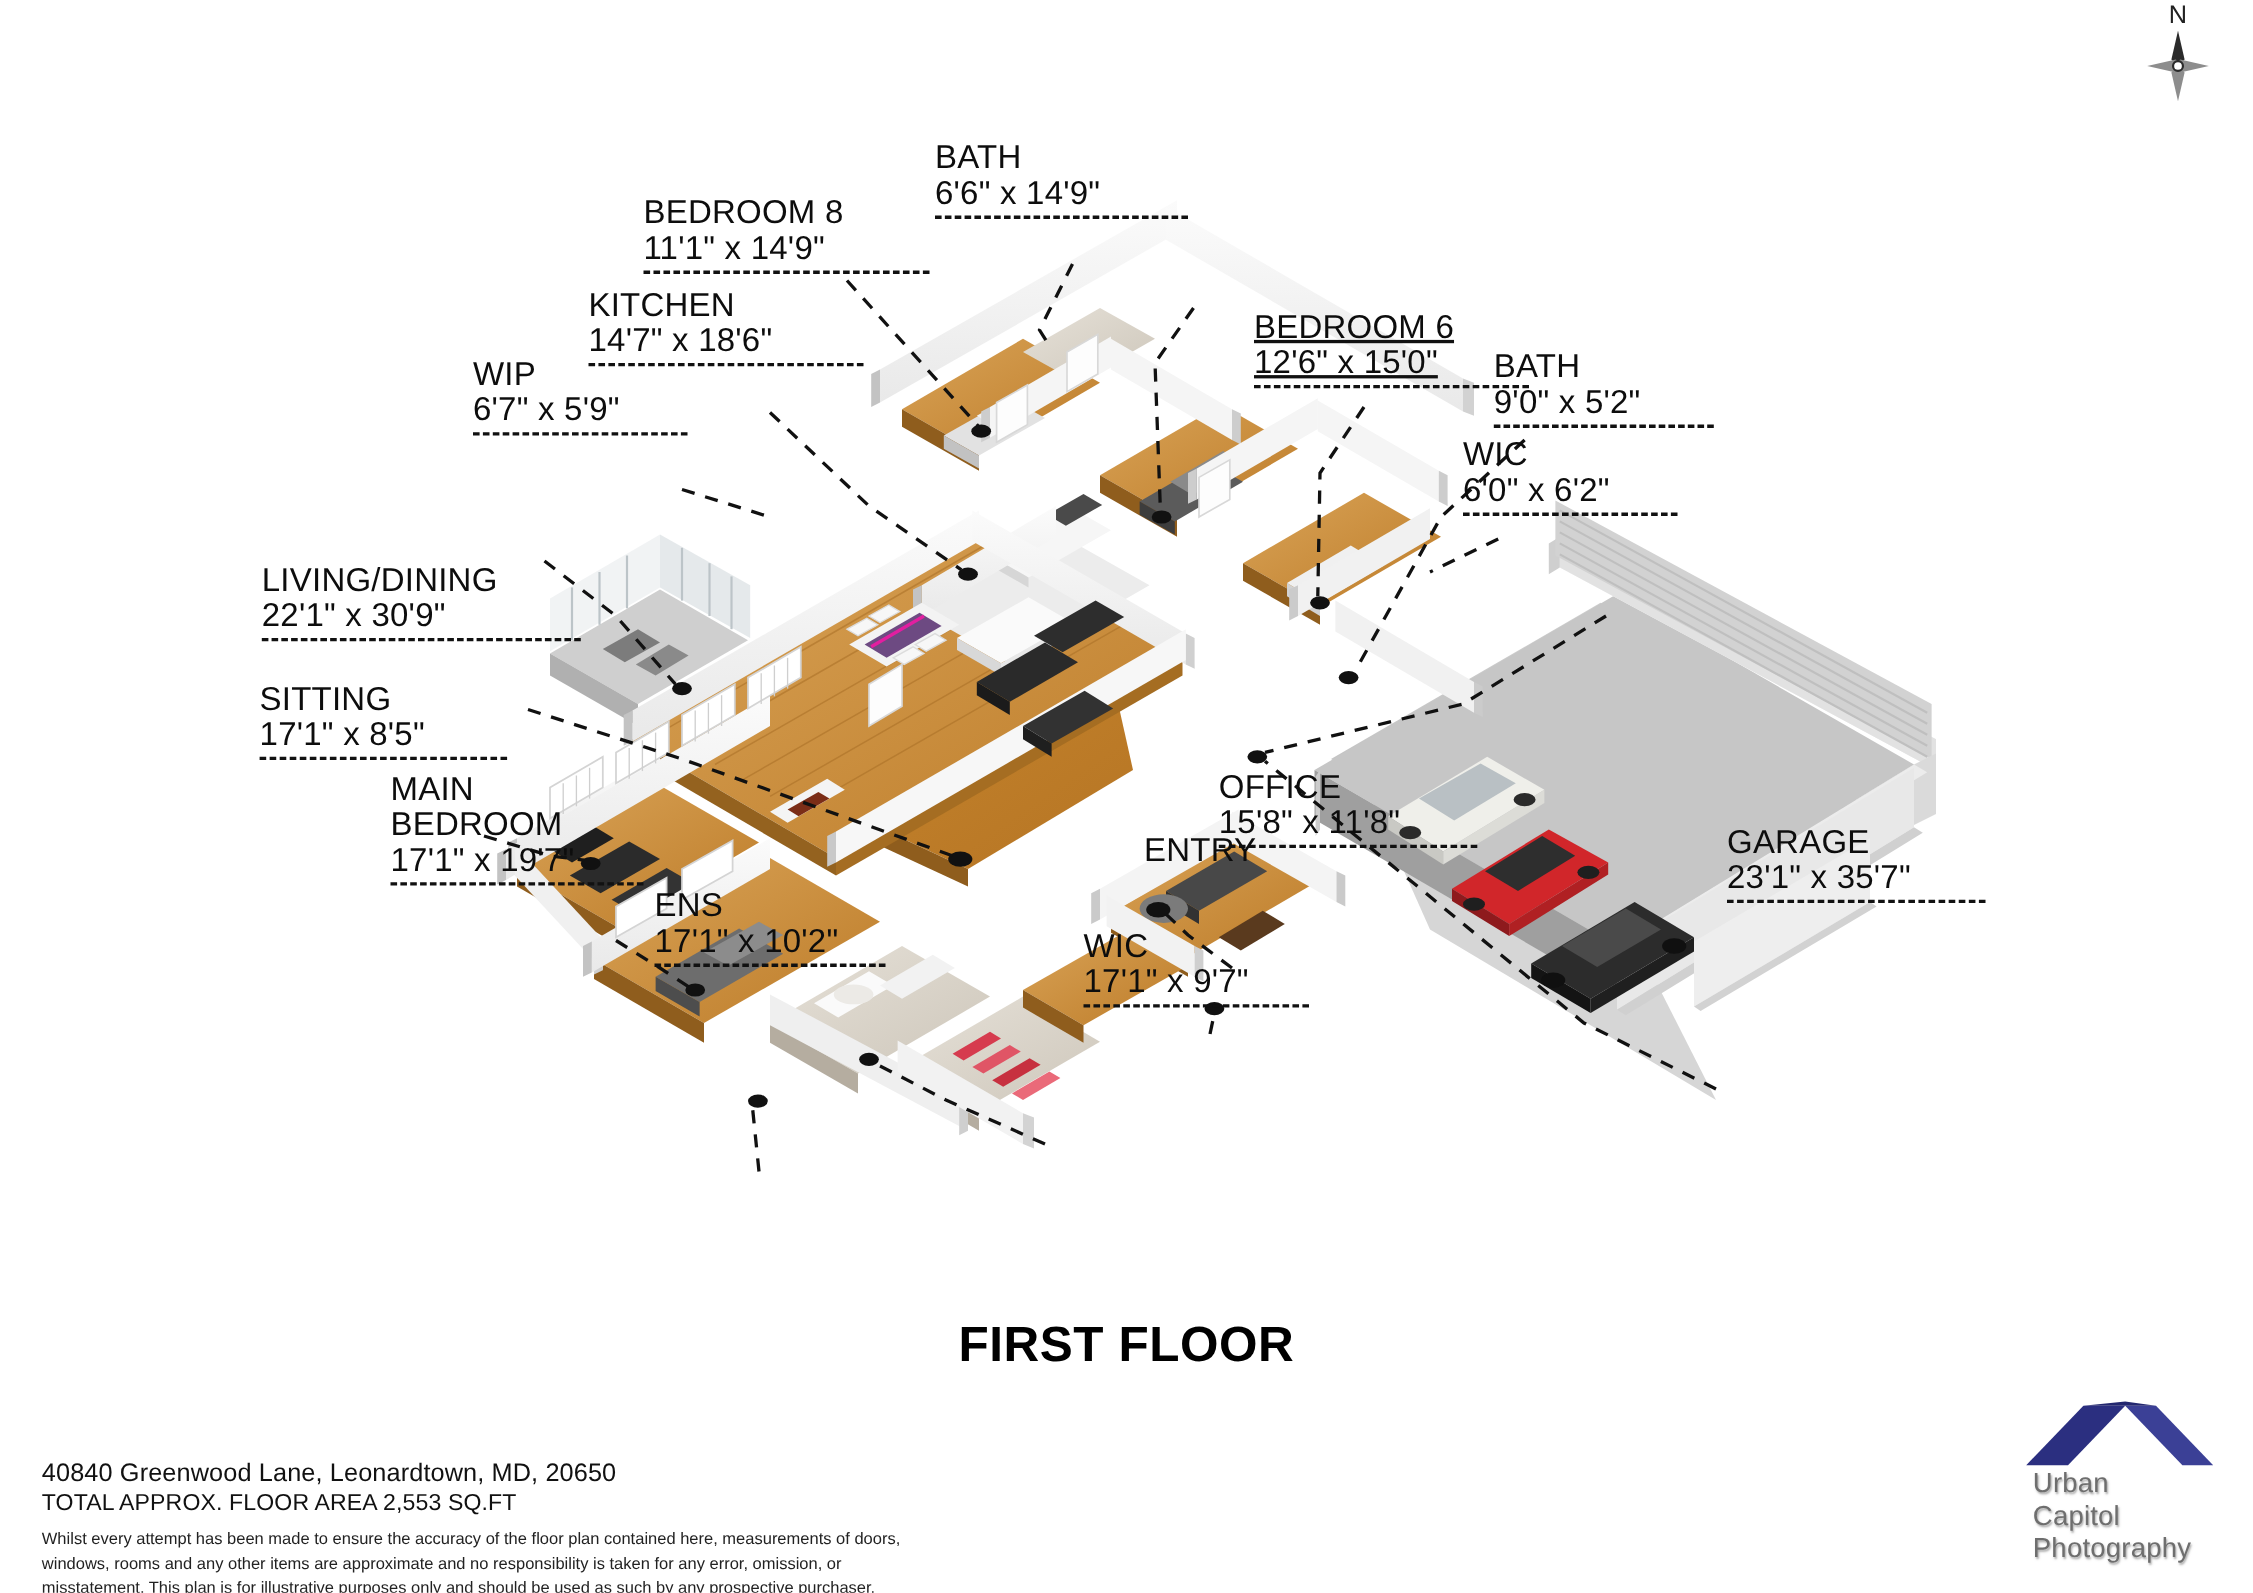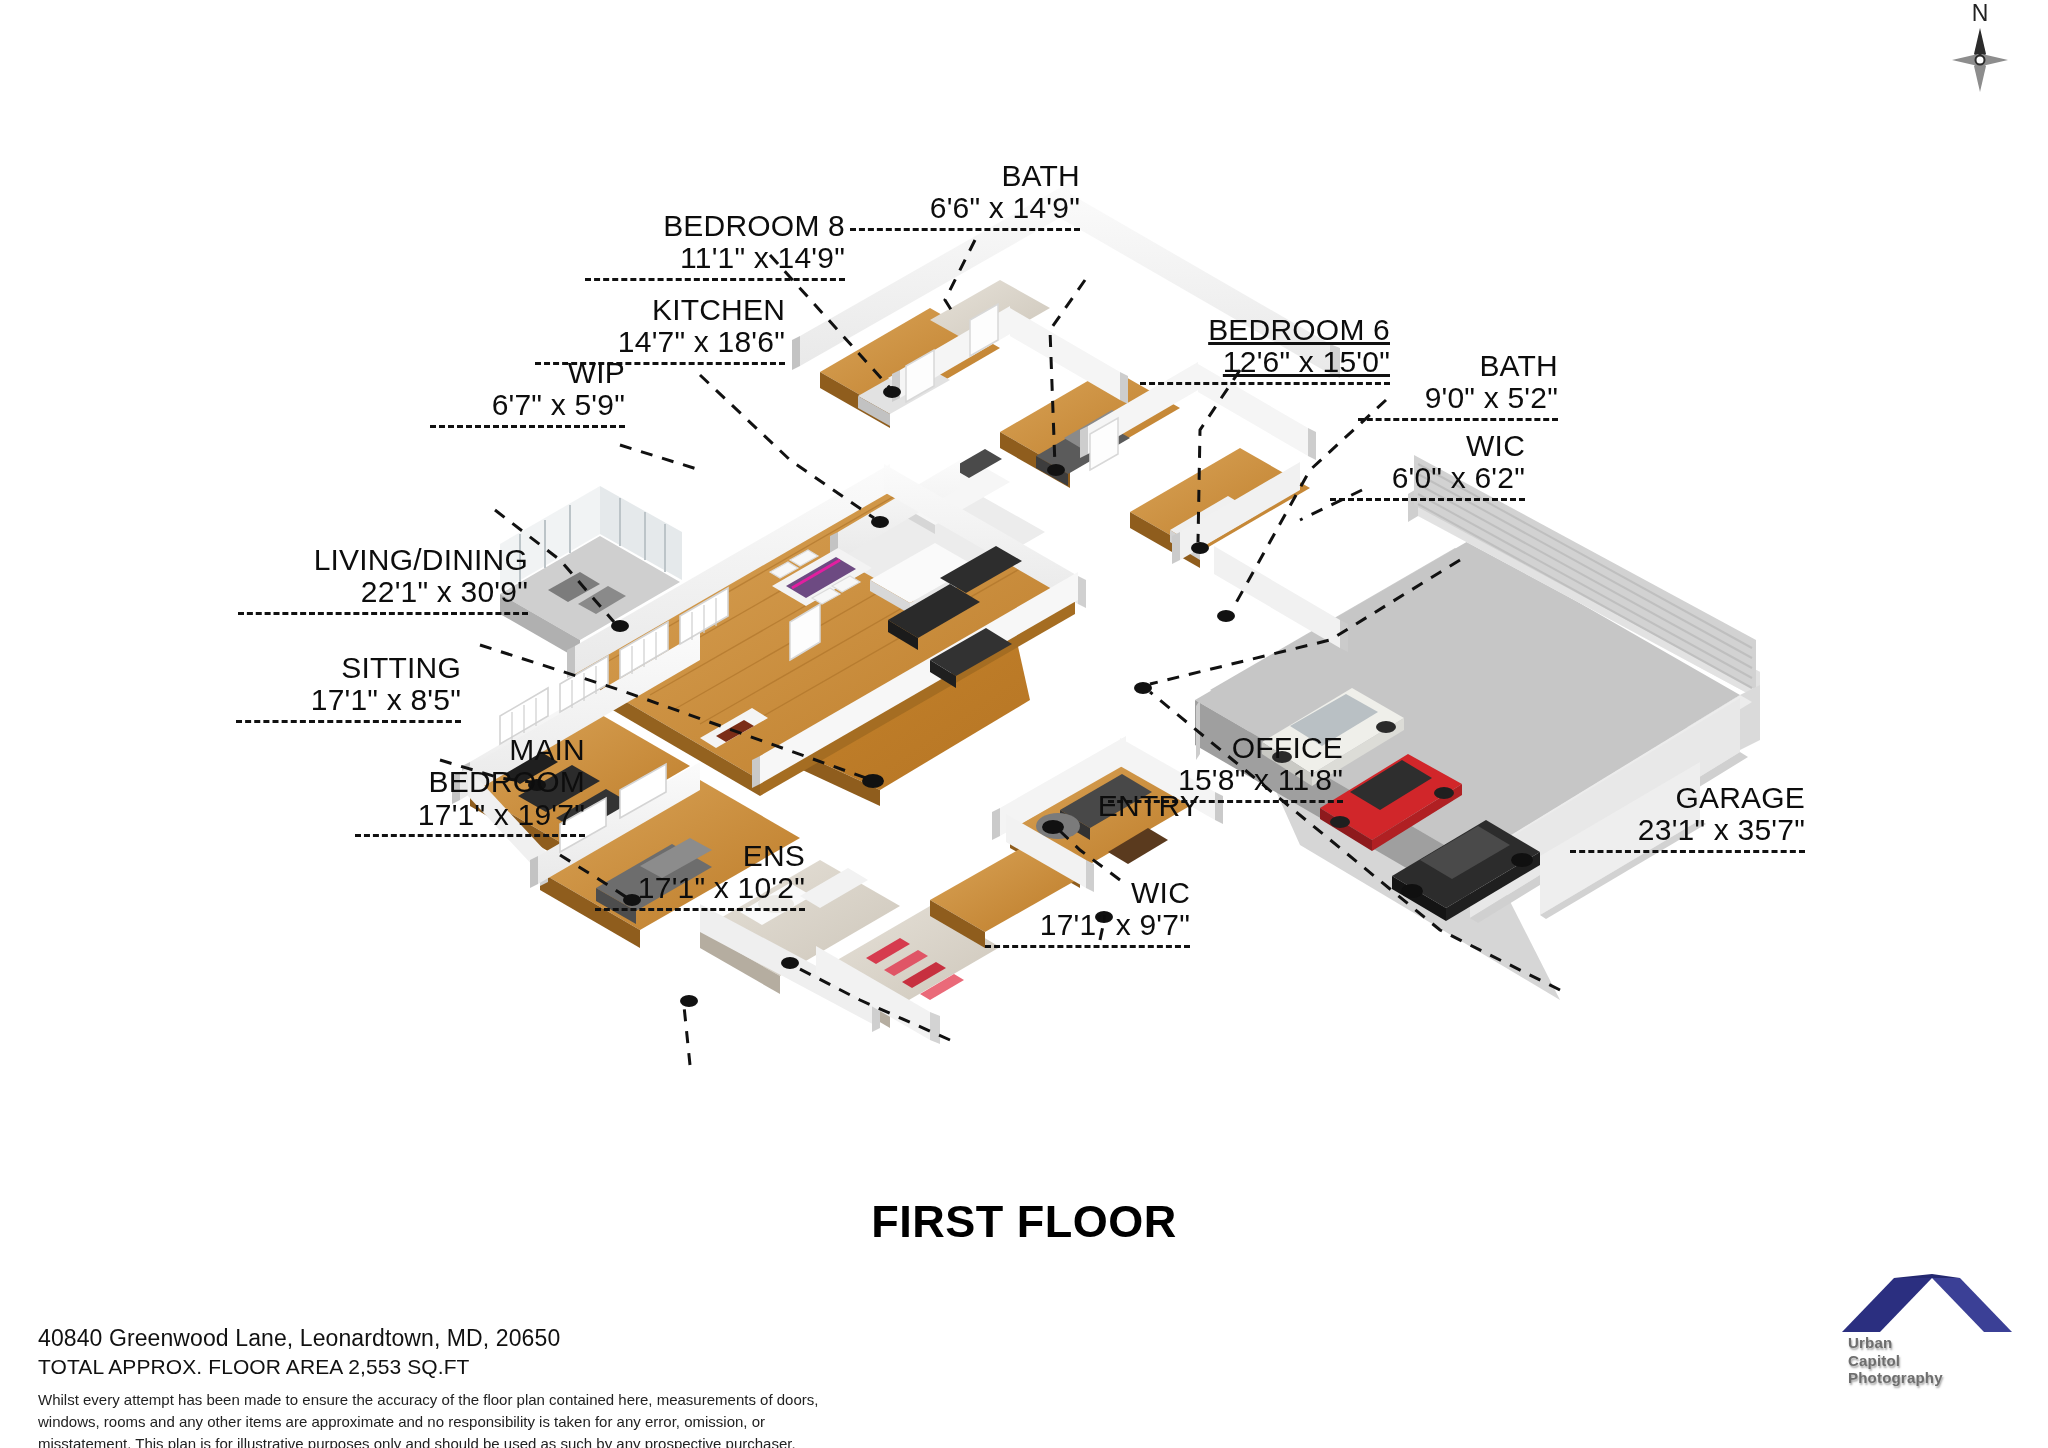--- a/index.html
+++ b/index.html
@@ -20,25 +20,24 @@
   #stage {
     position: absolute;
     left: 0; top: 0;
     width: 2048px;
     height: 1448px;
   }
 
   
   .room-label {
     position: absolute;
-    text-align: right;
+    text-align: left;
     line-height: 1.08;
     white-space: nowrap;
     letter-spacing: 0.2px;
-    margin-top: 32px;
   }
   .room-label .rl-name {
     display: block;
     font-size: 30px;
     font-weight: 400;
     color: #0d0d0d;
   }
   .room-label .rl-dim {
     display: block;
     font-size: 30px;
@@ -111,22 +110,22 @@
     position: absolute;
     left: 1832px;
     top: 1272px;
     width: 200px;
     height: 166px;
   }
   #logo .logo-text {
     position: absolute;
     left: 16px;
     top: 62px;
-    font-size: 15px;
-    font-weight: bold;
+    font-size: 25px;
+    font-weight: normal;
     line-height: 1.18;
     color: #6e6e6e;
     text-shadow: 1px 2px 2px rgba(90,90,90,0.55);
     letter-spacing: 0.2px;
   }
 
   
   #plan {
     position: absolute;
     left: 0; top: 0;

